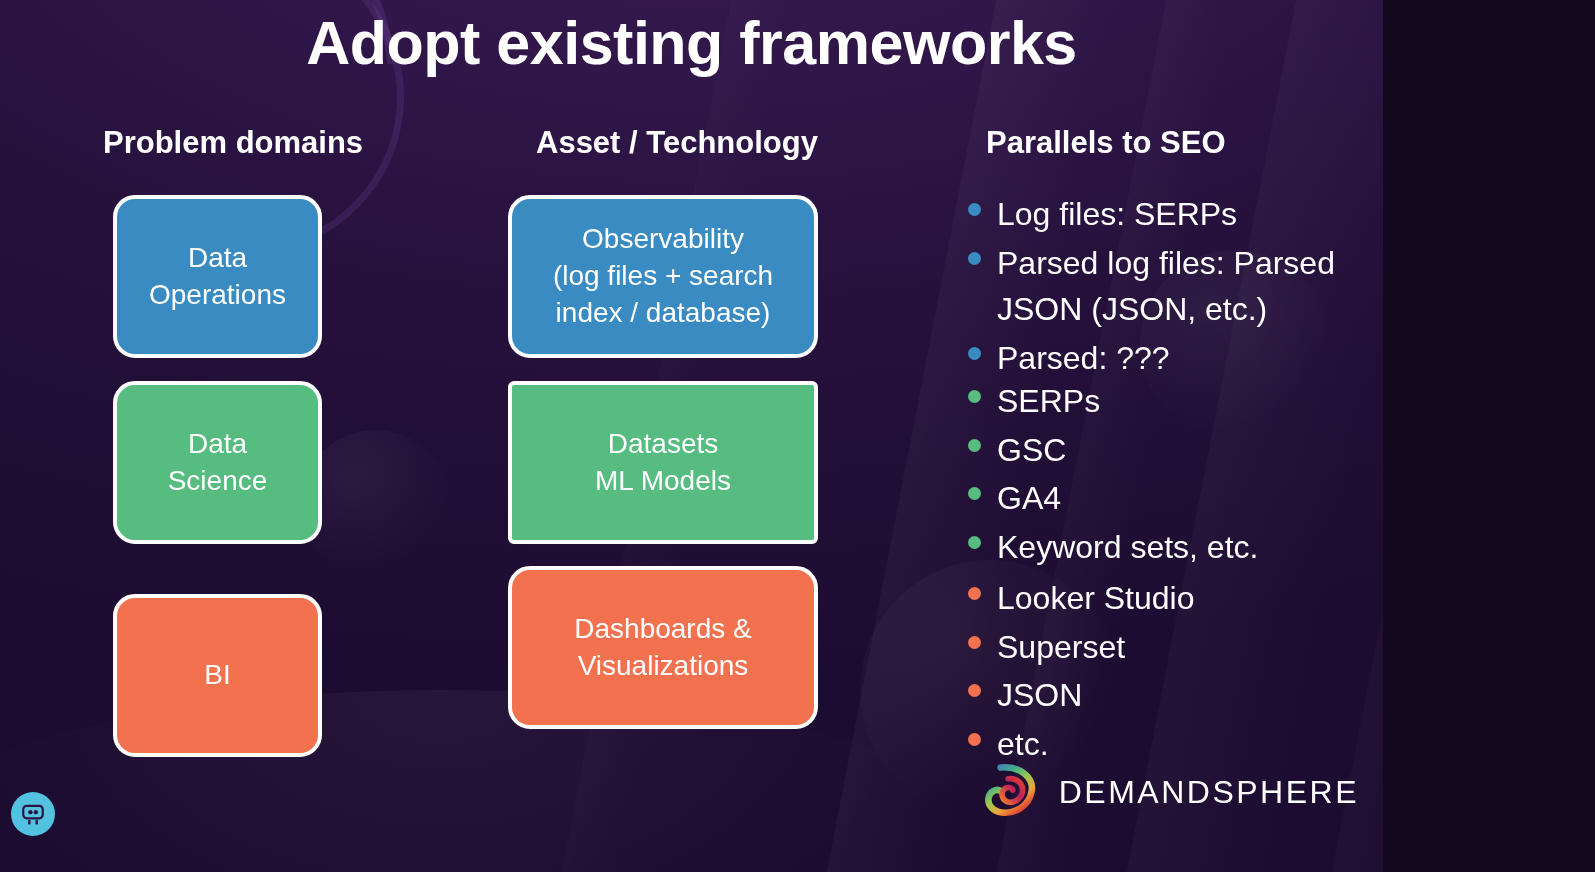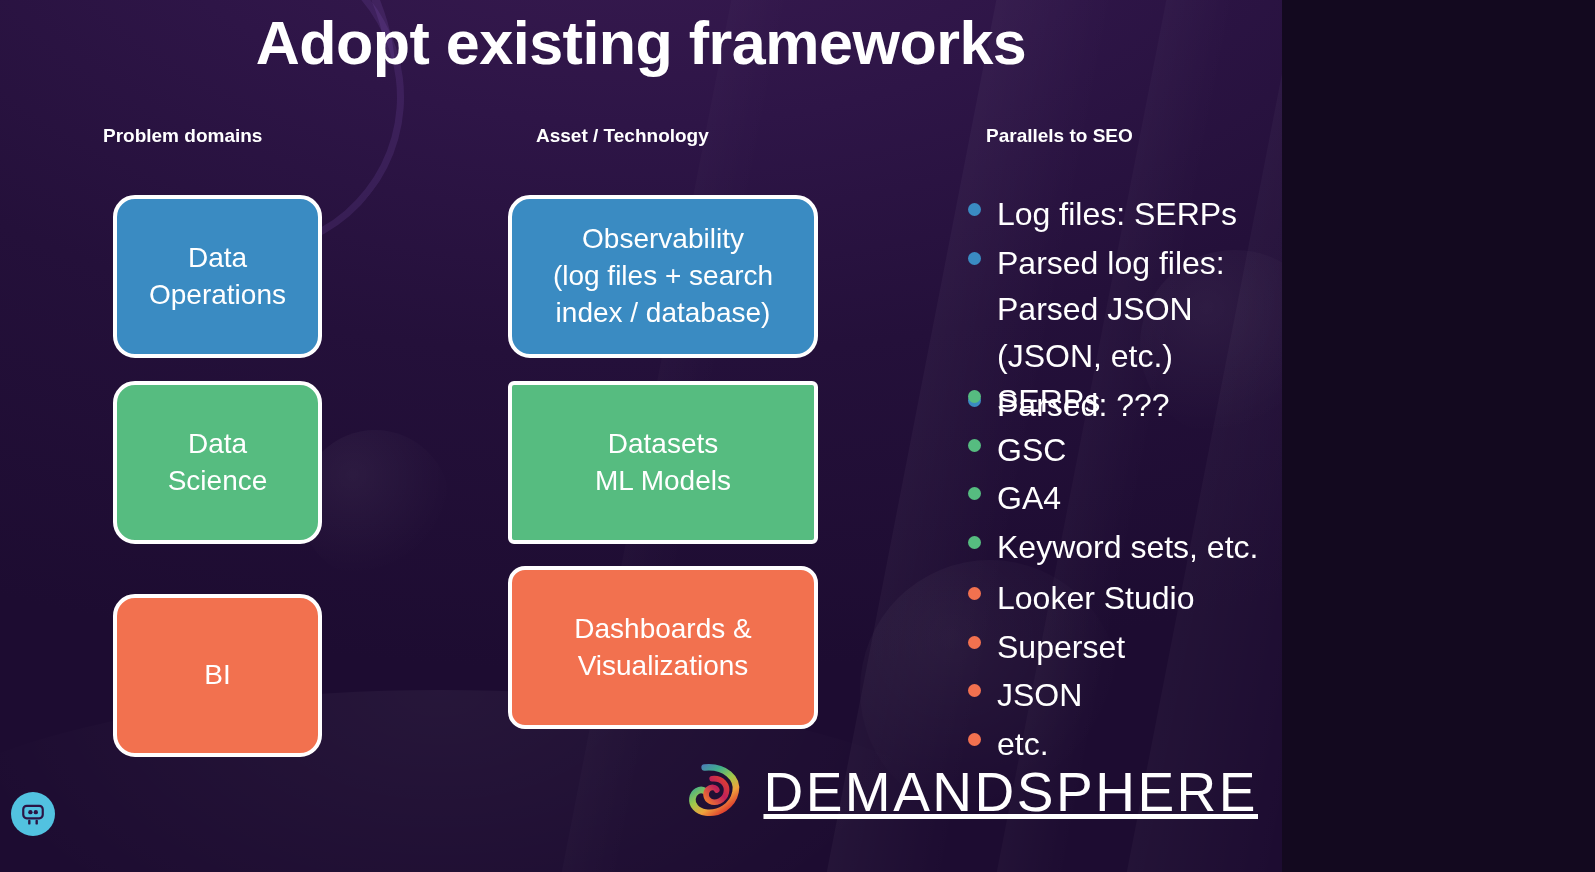--- a/index.html
+++ b/index.html
@@ -1,20 +1,20 @@
 <!DOCTYPE html>
 <html><head>
 <meta charset="utf-8">
 <style>
   html,body{margin:0;padding:0;background:#13091f;}
   body{font-family:"Liberation Sans",sans-serif;}
 
   #slide{
     position:relative;
-    width:1282px;height:872px;
+    width:1383px;height:872px;
     overflow:hidden;
     background:
       radial-gradient(120% 95% at 50% -18%, #3a1b52 0%, #2e1547 34%, #24103a 62%, #1d0c31 100%);
   }
 
   
   .bg-layer{position:absolute;inset:0;overflow:hidden;pointer-events:none;}
 
   .arc{
     position:absolute;border-radius:50%;
@@ -66,21 +66,21 @@
   
   .title{
     position:absolute;top:8px;left:0;width:100%;
     text-align:center;color:#ffffff;
     font-size:61px;font-weight:bold;letter-spacing:-.5px;
   }
 
   
   .col-head{
     position:absolute;color:#ffffff;
-    font-size:19px;font-weight:bold;white-space:nowrap;
+    font-size:31px;font-weight:bold;white-space:nowrap;
   }
   .col-head.h1{left:103px;top:125px;}
   .col-head.h2{left:536px;top:125px;}
   .col-head.h3{left:986px;top:125px;}
 
   
   .box{
     position:absolute;
     border:4px solid #ffffff;border-radius:22px;
     display:flex;align-items:center;justify-content:center;
@@ -125,21 +125,21 @@
   }
   .social-label{
     color:#ffffff;font-size:31px;margin-left:19px;white-space:nowrap;
   }
 
   .brand{
     position:absolute;right:24px;top:760px;
     display:flex;align-items:center;
   }
   .brand-name{
-    color:#ffffff;font-size:55px;letter-spacing:2.5px;margin-left:19px;text-decoration:underline;
+    color:#ffffff;font-size:32px;letter-spacing:2.5px;margin-left:19px;
   }
 </style>
 </head>
 <body>
 
 <div id="slide">
 
   <div class="bg-layer">
     <div class="arc a5"></div>
     <div class="arc a3"></div>
@@ -173,21 +173,21 @@
   <div class="box c1 r3" style="background: rgb(242, 113, 79); margin-top: 28px;">
     <span>BI</span>
   </div>
 
   <div class="box c2 r1" style="background: rgb(58, 139, 194);">
     <span>Observability<br>(log files + search<br>index / database)</span>
   </div>
   <div class="box c2 r2" style="background: rgb(86, 188, 128); border-radius: 6px;">
     <span>Datasets<br>ML Models</span>
   </div>
-  <div class="box c2 r3" style="background: rgb(242, 113, 79); border-radius: 17px;">
+  <div class="box c2 r3" style="background: rgb(242, 113, 79);">
     <span>Dashboards &amp;<br>Visualizations</span>
   </div>
 
   <div class="bullet-group g1">
       <div class="bullet">
         <span class="dot" style="background: rgb(58, 139, 194);"></span>
         <span class="bullet-text">Log files: SERPs</span>
       </div>
       <div class="bullet">
         <span class="dot" style="background: rgb(58, 139, 194);"></span>

